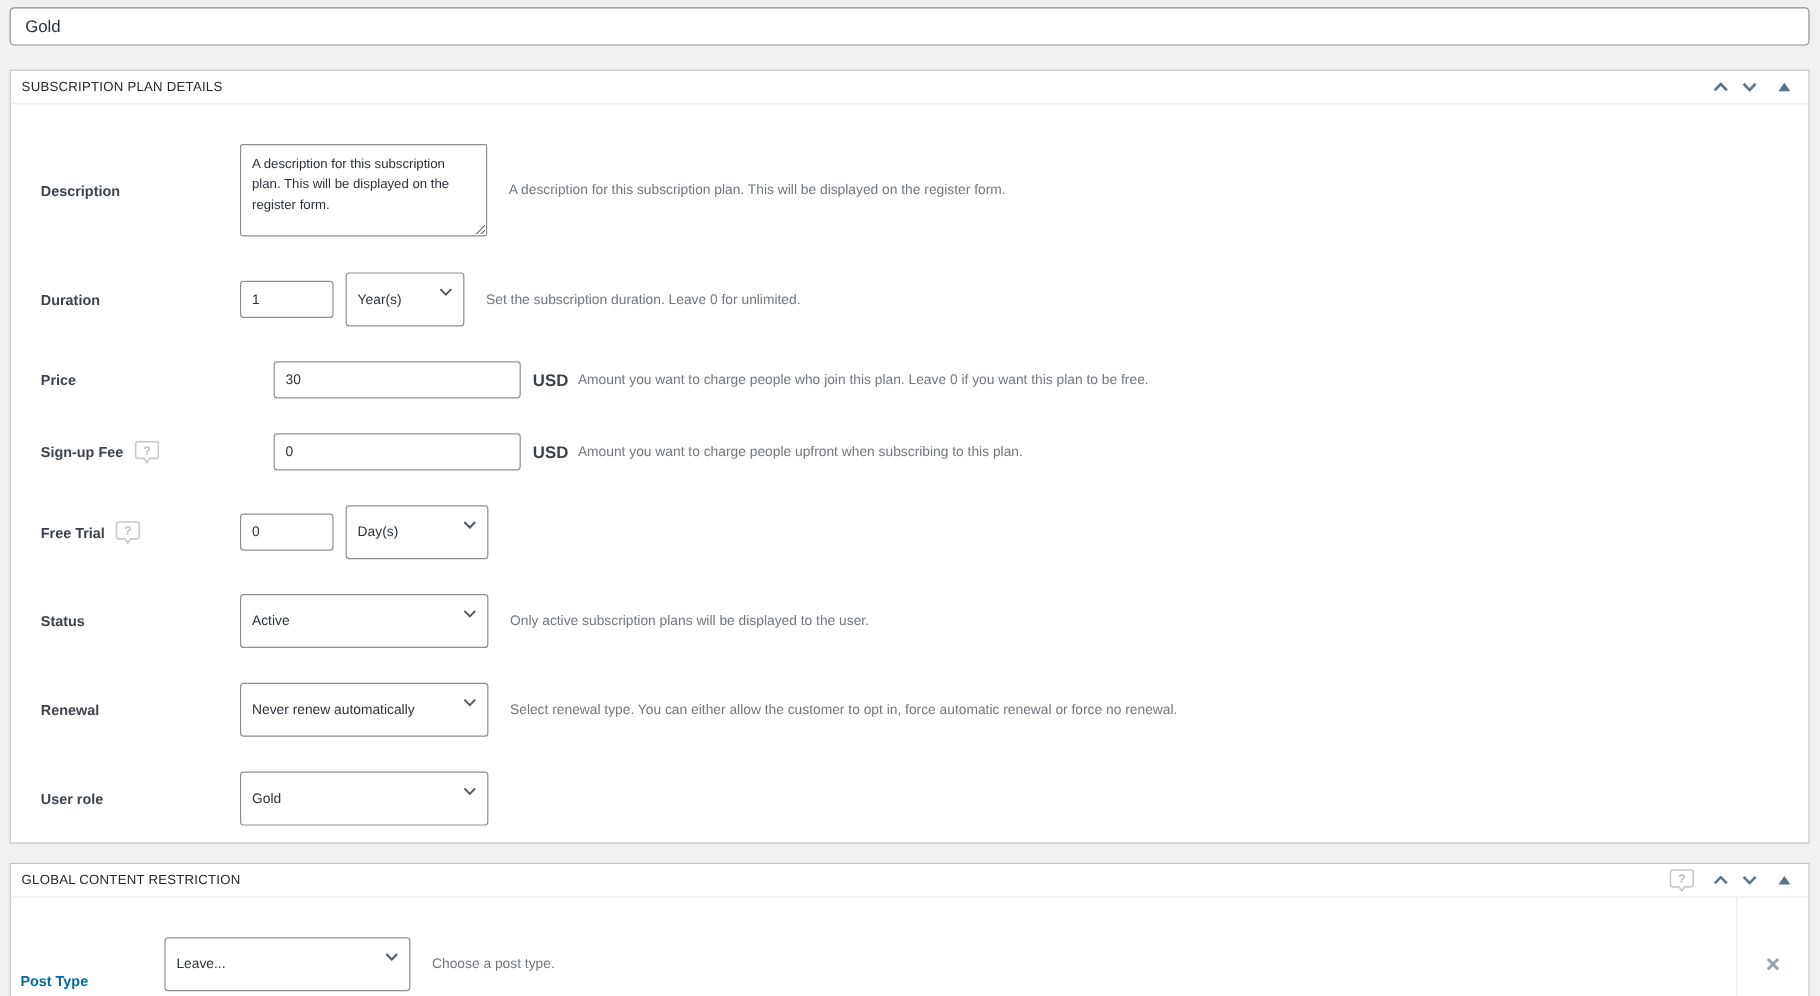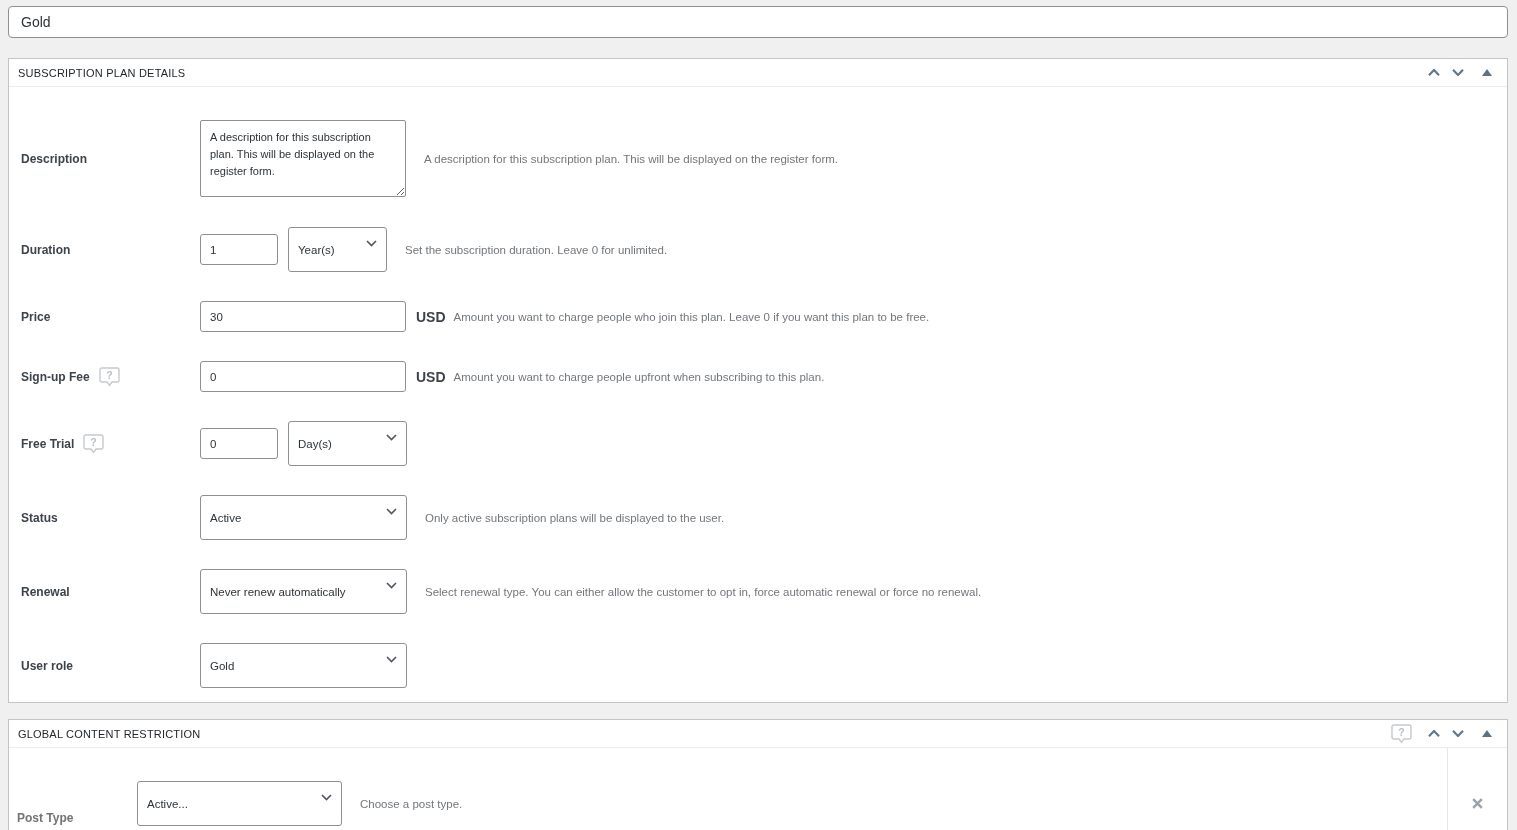--- a/index.html
+++ b/index.html
@@ -38,31 +38,31 @@
   .toggle-btn { margin-left: 9px; cursor: pointer; display: inline-flex; align-items: center; padding: 0 3px; }
   .tri-up { width: 0; height: 0; border-left: 5px solid transparent; border-right: 5px solid transparent; border-bottom: 7px solid #5d7285; }
   .help-bubble { display: inline-flex; margin-right: 10px; cursor: pointer; }
 
   
   .postbox-body { padding: 33px 0 14px; }
   .form-row { display: flex; align-items: center; margin-bottom: 29px; }
   .form-row.desc { margin-bottom: 30px; }
   .form-row:last-child { margin-bottom: 0; }
   .row-label {
-    width: 191px; padding-left: 12px; flex: none;
+    width: 191px; padding-left: 25px; flex: none;
     display: flex; align-items: center; gap: 9px;
     font-size: 12px; font-weight: 600; color: #3c434a;
   }
   .txt {
     height: 31px; border: 1px solid #8c8f94; border-radius: 3px;
     background: #fff; padding: 0 9px; flex: none;
     font-family: inherit; font-size: 11.5px; color: #2c3338;
   }
   .txt.small { width: 78px; }
-  .txt.wide { width: 206px; }
+  .txt.wide { width: 206px; margin-left: 28px; }
   .desc-textarea {
     width: 206px; height: 77px; flex: none;
     border: 1px solid #8c8f94; border-radius: 2px; background: #fff;
     padding: 8px 9px; font-family: inherit; font-size: 11px;
     line-height: 1.55; color: #2c3338; resize: both;
   }
   .sel {
     position: relative; height: 45px; flex: none;
     border: 1px solid #8c8f94; border-radius: 3px; background: #fff;
     display: flex; align-items: center; padding: 0 26px 0 9px;
@@ -75,21 +75,21 @@
   .sel.w-post { width: 205px; }
   .usd { font-weight: 700; font-size: 14px; color: #3c434a; margin-left: 10px; flex: none; }
   .hint { margin-left: 18px; font-size: 11.5px; color: #72777c; }
   .hint.after-usd { margin-left: 8px; }
 
   
   .rule-area { display: flex; align-items: stretch; height: 111px; }
   .rule-main { flex: 1; display: flex; align-items: center; }
   .rule-label {
     width: 128px; padding-left: 8px; flex: none;
-    font-size: 12px; font-weight: 600; color: #737373; margin-top: 28px;
+    font-size: 12px; font-weight: 600; color: #0369a1; margin-top: 28px;
   }
   .rule-remove {
     width: 60px; flex: none; border-left: 1px solid #e8e8e8;
     display: flex; align-items: center; justify-content: center;
   }
   .remove-x { cursor: pointer; display: inline-flex; padding: 4px; }
   .add-rule-bar {
     height: 35px; border-top: 1px solid #e3e3e3;
     display: flex; align-items: center; justify-content: center;
   }
@@ -253,21 +253,21 @@
         <span class="toggle-btn">
           <span class="tri-up"></span>
         </span>
       </div>
     </div>
 
     <div class="rule-area">
       <div class="rule-main">
         <div class="rule-label">Post Type</div>
         <div class="sel w-post">
-          <span>Active...</span>
+          <span>Leave...</span>
           <svg class="chev" width="11" height="7">
               <polyline points="1,1 5.5,5.6 10,1" fill="none" stroke="#50575e" stroke-width="1.6"></polyline>
             </svg>
         </div>
         <div class="hint">Choose a post type.</div>
       </div>
       <div class="rule-remove">
         <span class="remove-x">
           <svg width="11" height="11" viewBox="0 0 11 11">
             <line x1="1.2" y1="1.2" x2="9.8" y2="9.8" stroke="#9aa2aa" stroke-width="2.4"></line>

